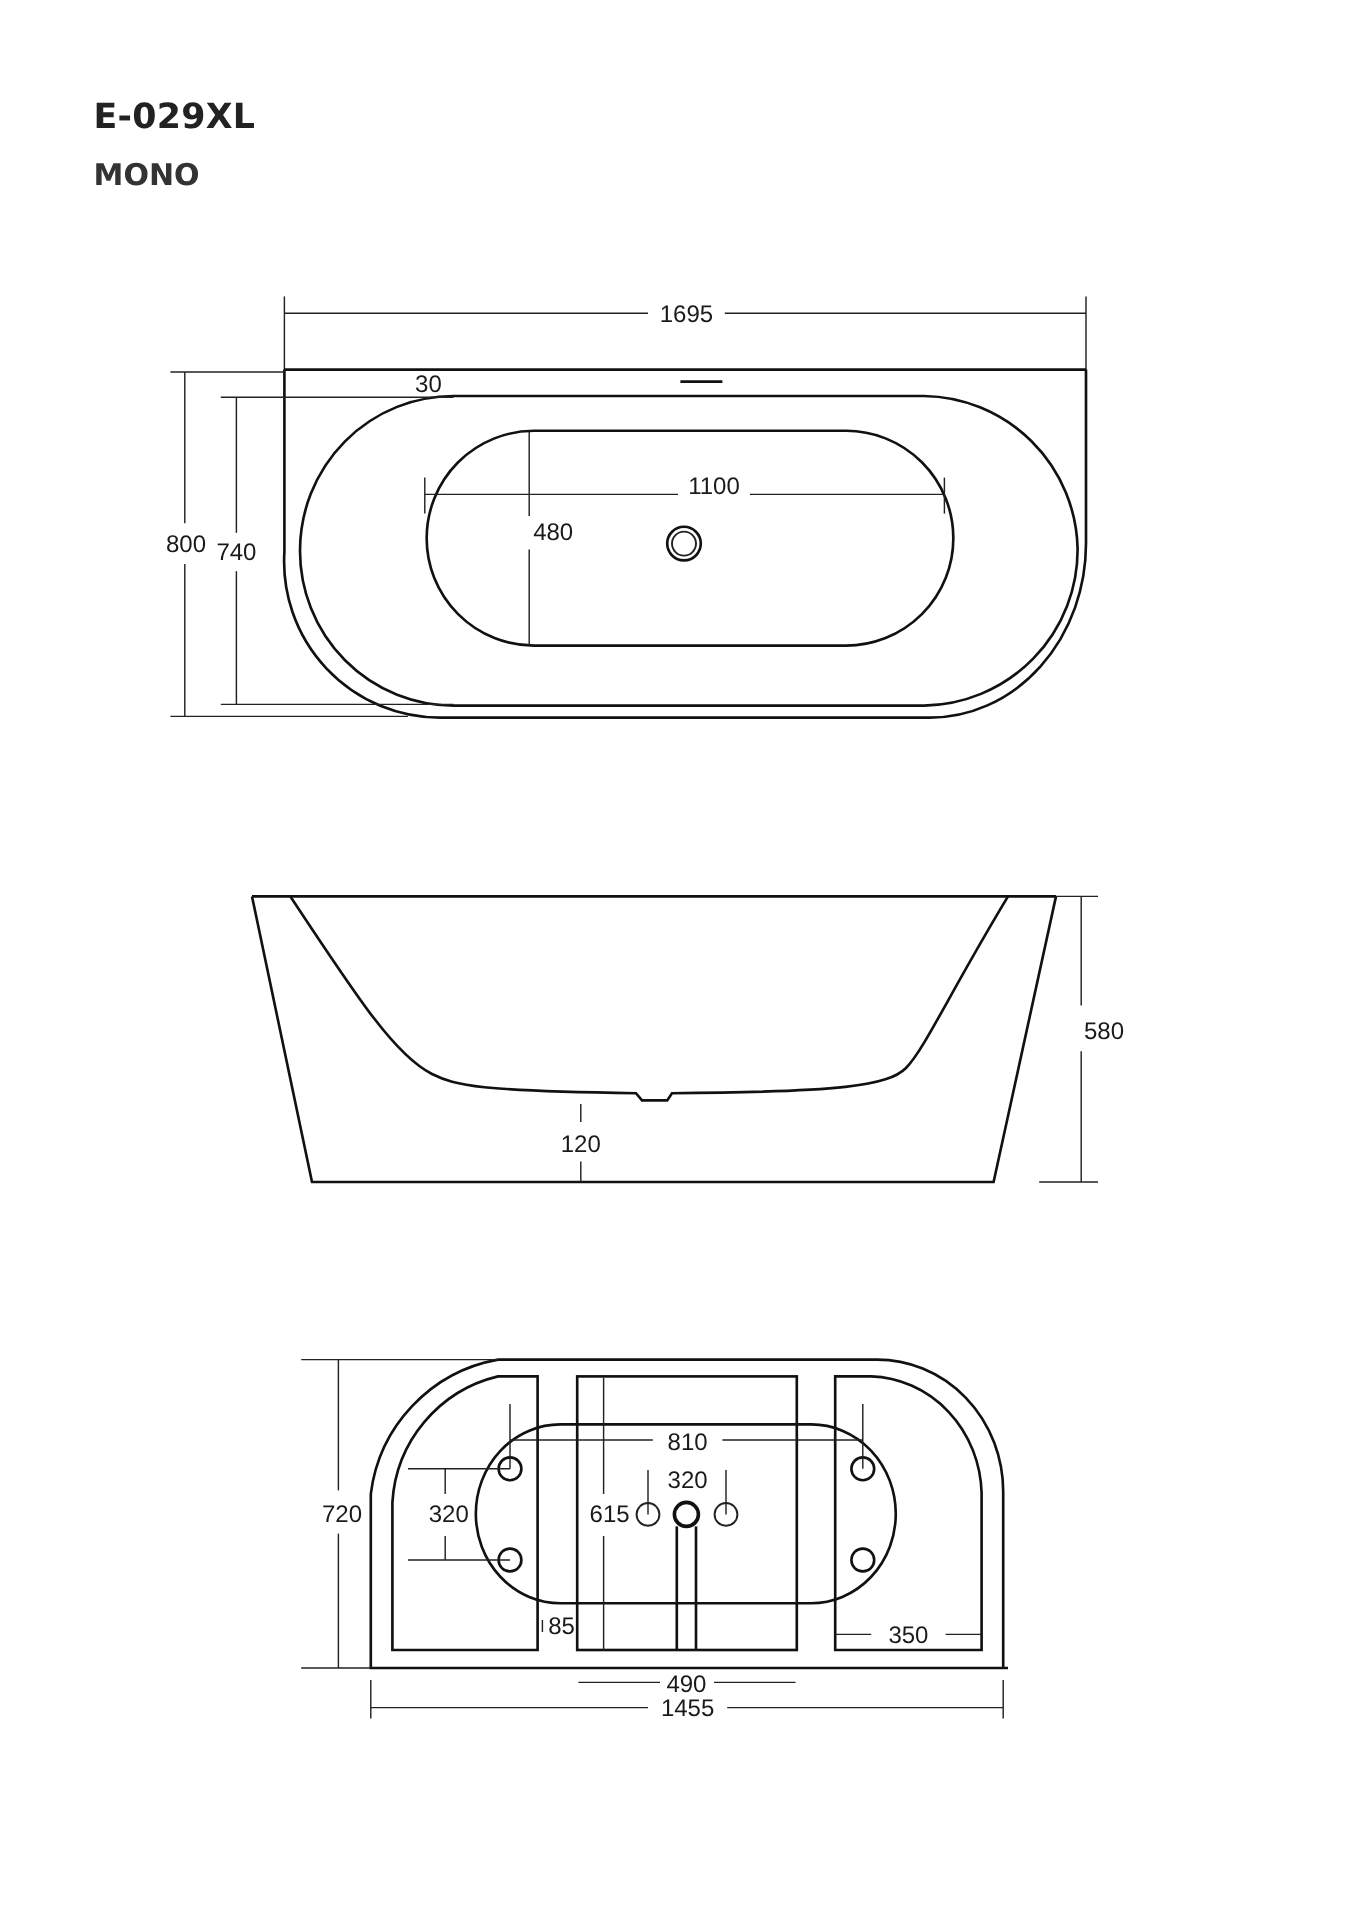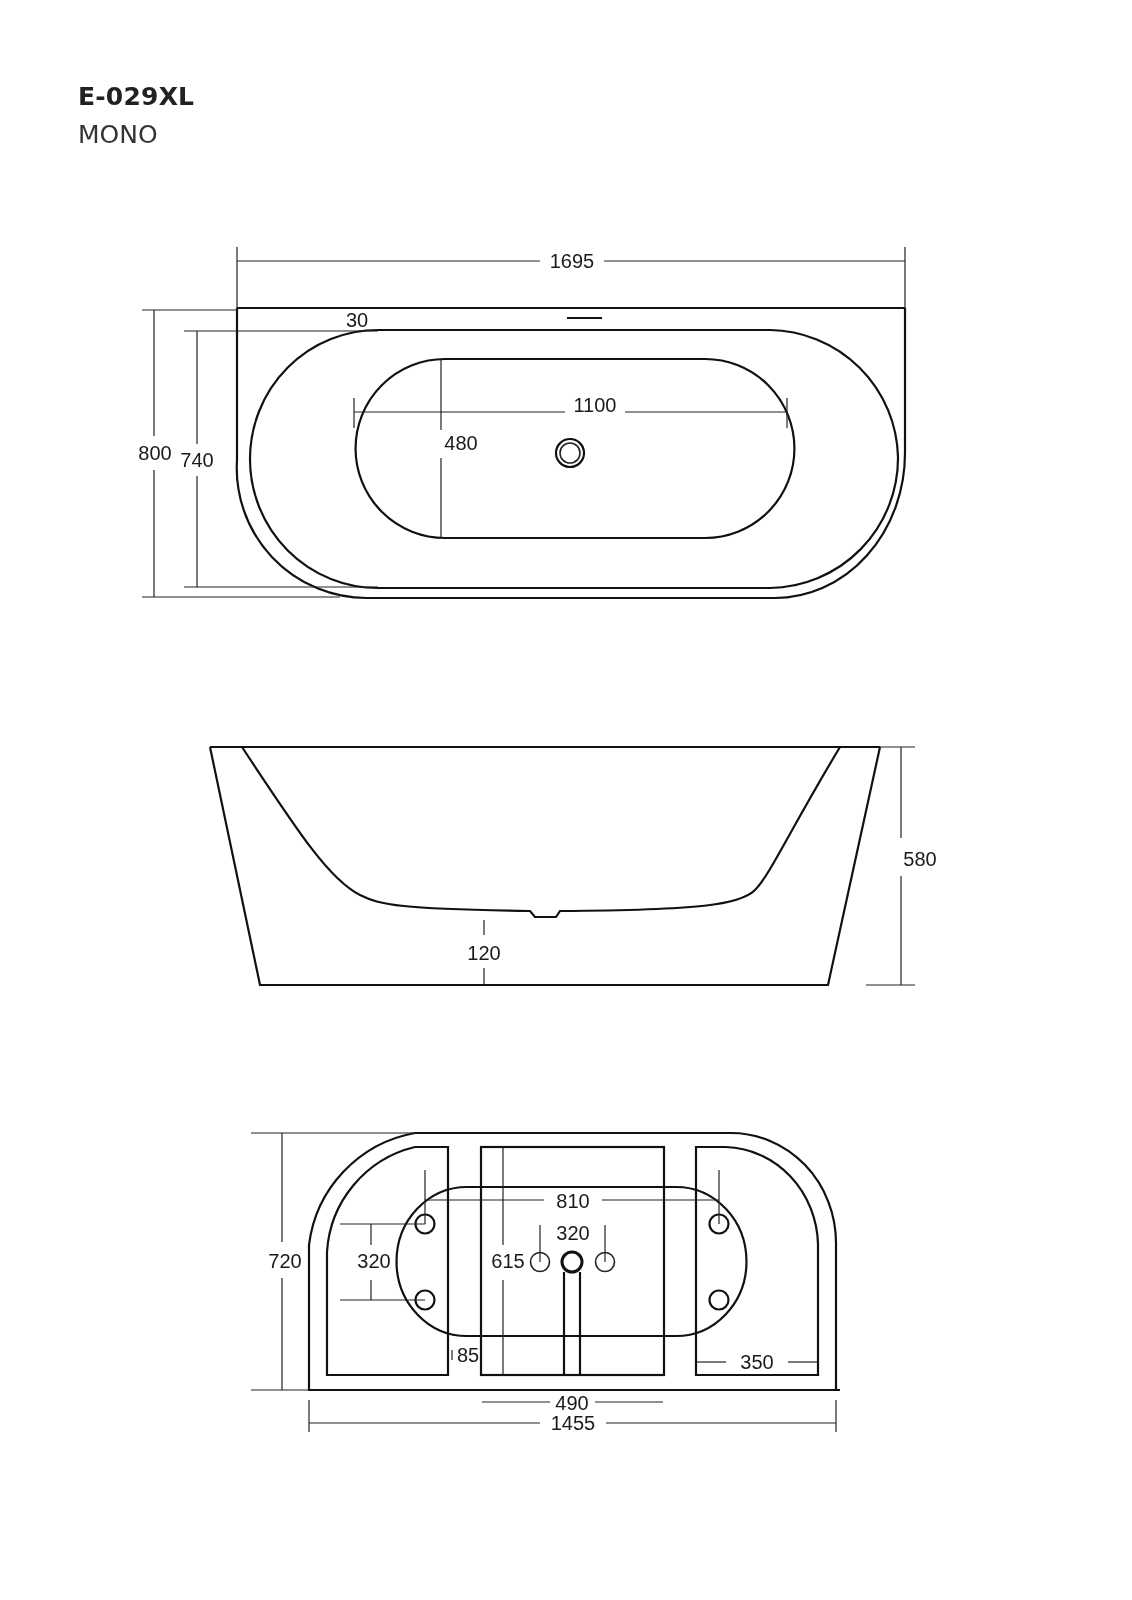--- a/index.html
+++ b/index.html
@@ -1,19 +1,19 @@
 <!DOCTYPE html>
 <html><head>
   <meta charset="utf-8">
   <style>
     html, body { margin: 0; padding: 0; background: #ffffff; }
     body { width: 1132px; height: 1600px; position: relative; overflow: hidden; font-family: "Liberation Sans", sans-serif; color: #1a1a1a; }
     .title-block { position: absolute; left: 78px; top: 80px; }
-    .model { font-family: "DejaVu Sans", sans-serif; font-weight: bold; font-size: 25px; color: #222; letter-spacing: 0.2px; line-height: 34px; }
-    .variant { font-family: "DejaVu Sans", sans-serif; font-size: 25px; color: #333; line-height: 34px; margin-top: 4px; }
+    .model { font-family: "DejaVu Sans", sans-serif; font-weight: bold; font-size: 29px; color: #222; letter-spacing: 0.2px; line-height: 34px; }
+    .variant { font-family: "DejaVu Sans", sans-serif; font-size: 25px; color: #333; line-height: 34px; margin-top: 15px; font-weight: bold; }
     svg.drawing { position: absolute; left: 0; top: 0; }
     svg text { font-family: "Liberation Sans", sans-serif; font-size: 20px; fill: #1a1a1a; }
     .ol { fill: none; stroke: #111; stroke-width: 2.2; }
     .dim { fill: none; stroke: #222; stroke-width: 1.2; }
   </style>
 </head>
 <body>
 
 <div class="title-block">
   <div class="model">E-029XL</div>

